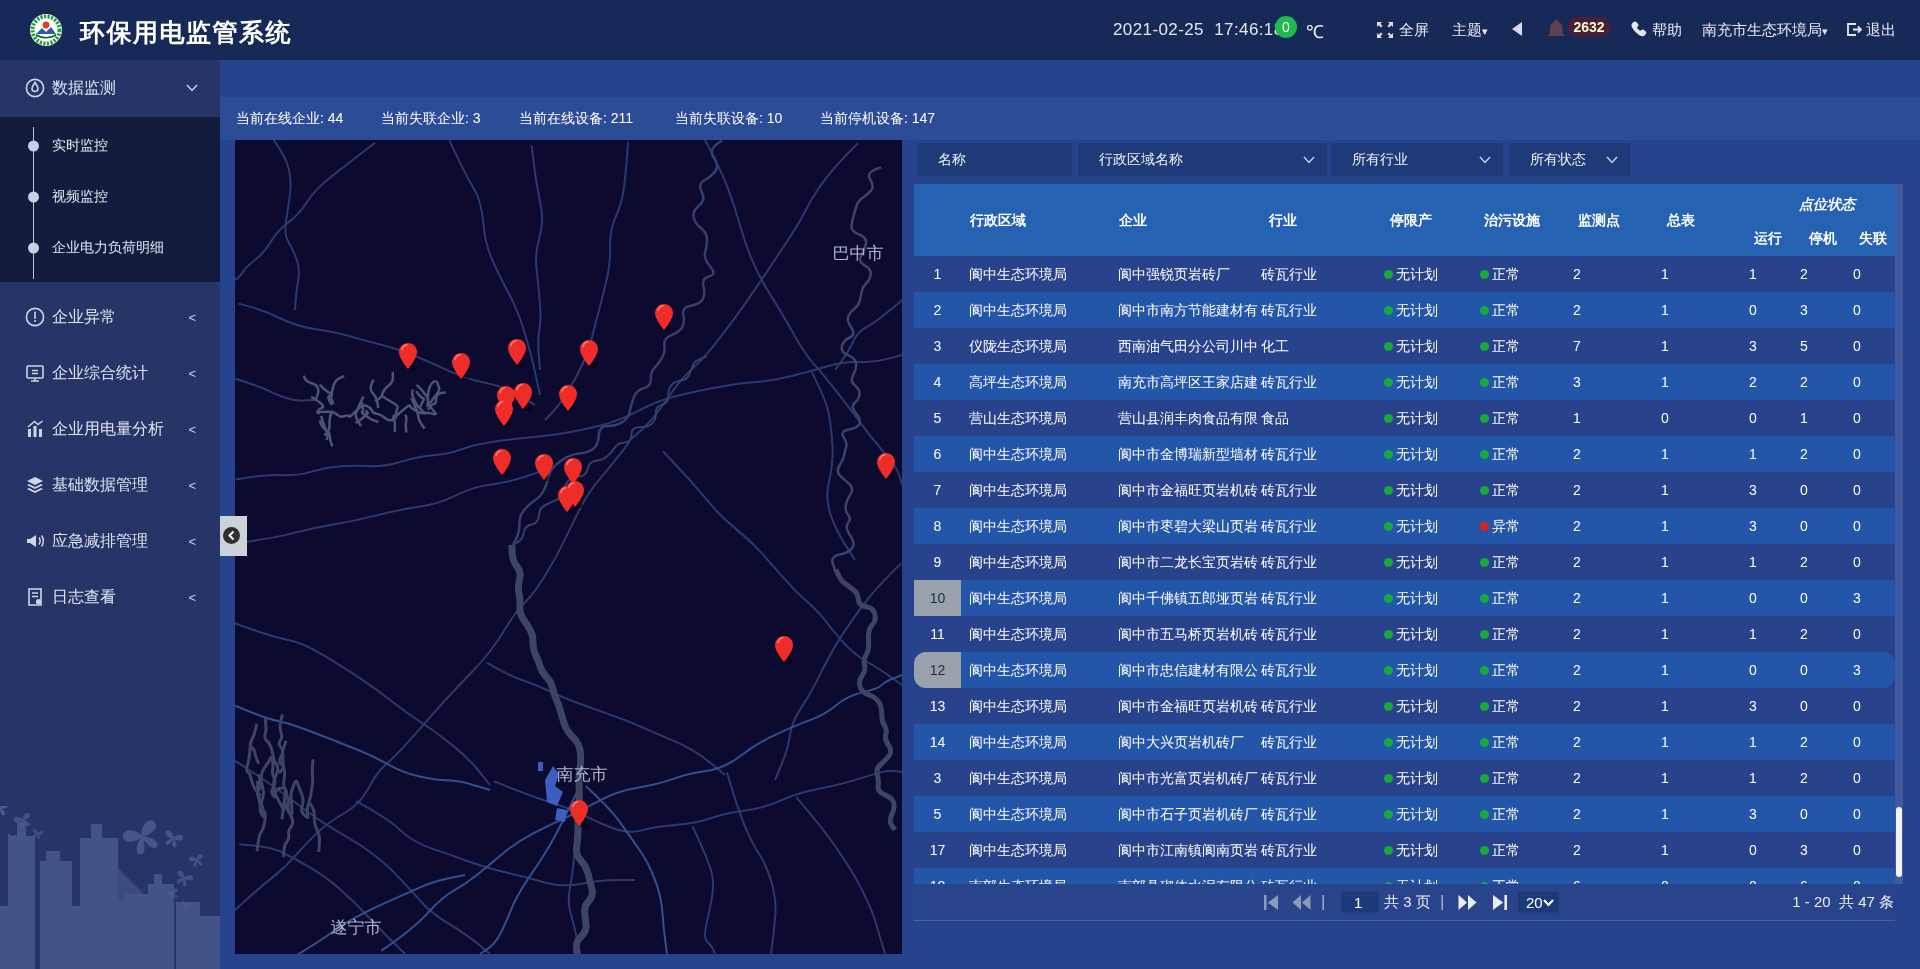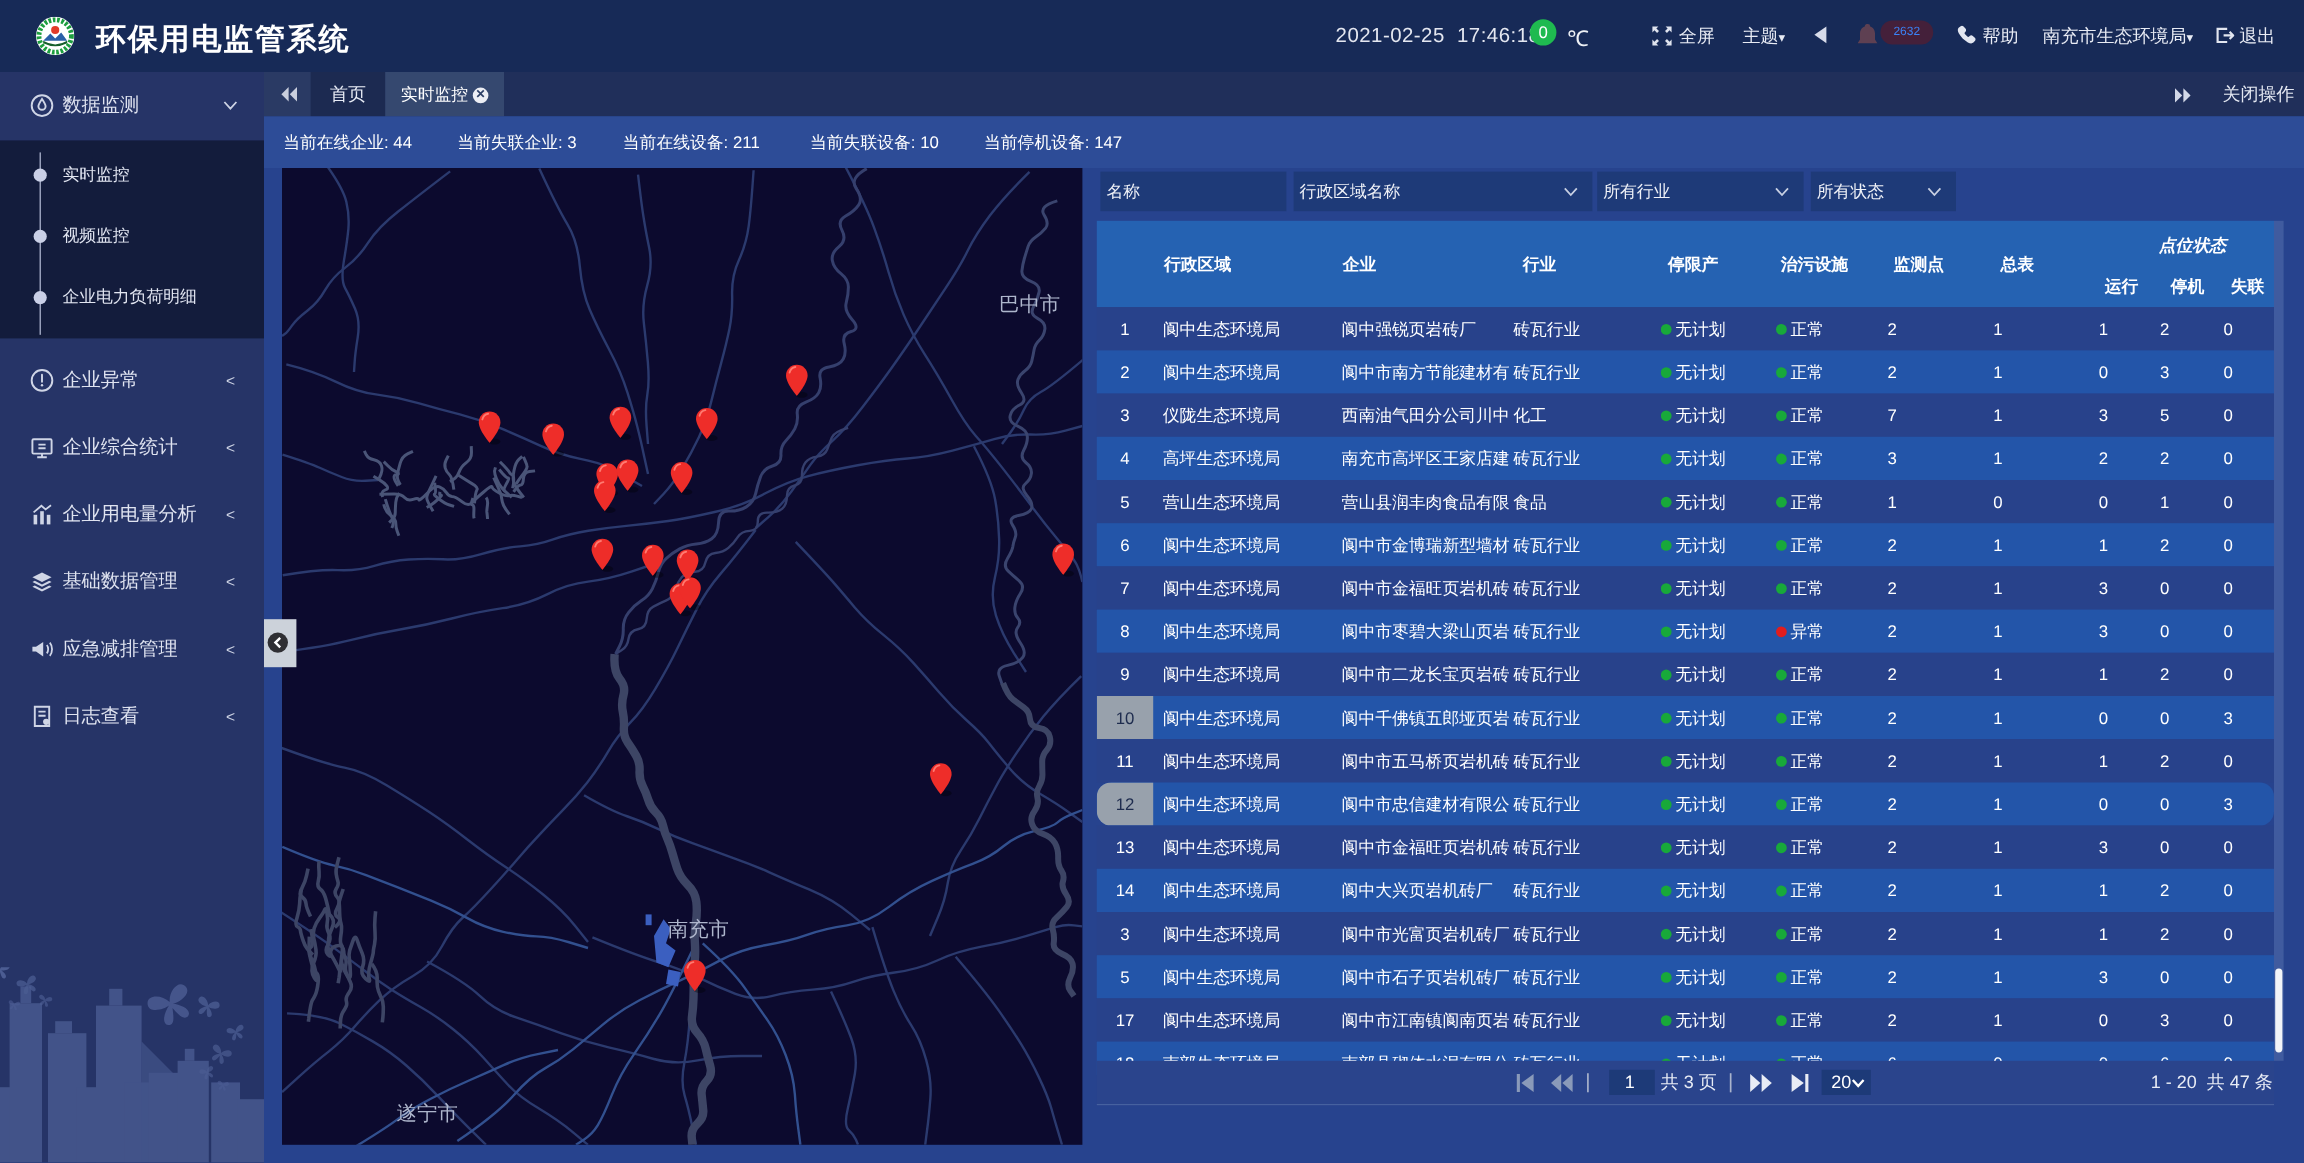--- a/index.html
+++ b/index.html
@@ -15,21 +15,21 @@
 .mitem { position:absolute; left:0; width:220px; height:56px; color:#dfe3f0; font-size:16px; }
 .mitem .txt { position:absolute; left:52px; top:50%; transform:translateY(-50%); }
 .mitem .chev { position:absolute; right:24px; top:50%; transform:translateY(-50%); font-size:13px; color:#cdd3e4; }
 .micon { position:absolute; left:25px; top:50%; transform:translateY(-50%); width:20px; height:20px; }
 #submenu { position:absolute; left:0; top:57px; width:220px; height:165px; background:#131c3c; }
 .sitem { position:absolute; left:52px; color:#e2e6f2; font-size:14px; transform:translateY(-50%); }
 .sdot { position:absolute; left:28px; width:11px; height:11px; border-radius:50%; background:#c9cfe6; transform:translateY(-50%); }
 #tabbar { left:220px; top:60px; width:1700px; height:37px; background:#202f5a; }
 #stats { left:220px; top:97px; width:1700px; height:43px; background:#2d4c97; color:#fff; font-size:14px; }
 #stats span { position:absolute; top:13px; }
-.filter { position:absolute; top:143px; height:33px; background:#1e3a78; color:#f0f2f8; font-size:14px; line-height:33px; padding-left:5px; }
+.filter { position:absolute; top:143px; height:33px; background:#1e3a78; color:#f0f2f8; font-size:14px; line-height:33px; padding-left:21px; }
 .filter .fchev { position:absolute; right:12px; top:13px; width:12px; height:8px; }
 #thead { left:914px; top:184px; width:981px; height:72px; background:#2562b2; color:#fff; font-weight:bold; font-size:14px; }
 #thead div { position:absolute; }
 .trow { position:absolute; left:914px; width:981px; overflow:hidden; color:#fff; font-size:14px; }
 .trow .c { position:absolute; top:0; height:36px; line-height:36px; white-space:nowrap; overflow:hidden; }
 .trow .idx { position:absolute; left:0; top:0; width:47px; height:36px; text-align:center; line-height:36px; }
 .odd { background:#28428b; }
 .even { background:#2355a9; }
 .dot { display:inline-block; width:9px; height:9px; border-radius:50%; background:#18a93a; margin-right:3px; }
 .dotr { background:#e11d1d; }
@@ -58,21 +58,21 @@
       <path d="M17 1 v5 l-1.7-1.7 -2.2 2.2 -1.6-1.6 2.2-2.2 L12 1 Z"></path>
       <path d="M1 17 v-5 l1.7 1.7 2.2-2.2 1.6 1.6 -2.2 2.2 L6 17 Z"></path>
       <path d="M17 17 h-5 l1.7-1.7 -2.2-2.2 1.6-1.6 2.2 2.2 L17 12 Z"></path>
     </svg>
     <div class="abs hitem" style="left:1399px;">全屏</div>
     <div class="abs hitem" style="left:1452px;">主题<span style="font-size:11px;">▾</span></div>
     <div class="abs" style="left:1512px;top:22px;width:0;height:0;border:7px solid transparent;border-right:10px solid #d8dcea;border-left:0;"></div>
     <svg class="abs" style="left:1548px;top:20px" width="17" height="19" viewBox="0 0 17 19" fill="#5e4052">
       <path d="M8.5 0 a2 2 0 0 1 2 2 c3 1 4 3.5 4 6 v5 l2 3 H0 l2-3 V8 c0-2.5 1-5 4-6 a2 2 0 0 1 2.5-2 Z"></path>
     </svg>
-    <div class="abs" style="left:1567px;top:17px;width:44px;height:20px;border-radius:10px;background:#44203a;color:#3b82f6;font-size:10px;text-align:center;line-height:20px;">2632</div>
+    <div class="abs" style="left:1567px;top:17px;width:44px;height:20px;border-radius:10px;background:#44203a;color:#fef9c3;font-size:14px;text-align:center;line-height:20px;font-weight:bold;">2632</div>
     <svg class="abs" style="left:1630px;top:21px" width="17" height="17" viewBox="0 0 17 17" fill="#e2e6f0">
       <path d="M3.6 1.1 c0.8-0.8 2-0.8 2.7 0 l1.6 1.7 c0.7 0.7 0.7 1.9 0 2.6 l-0.9 1 c0.5 1.2 2.2 2.9 3.4 3.4 l1-0.9 c0.7-0.7 1.9-0.7 2.6 0 l1.7 1.6 c0.8 0.7 0.8 1.9 0 2.7 l-1.2 1.3 c-0.9 0.9-2.6 1-4.6-0.1 -3-1.6-6.1-4.7-7.6-7.6 -1.1-2-1-3.7-0.1-4.6 Z"></path>
     </svg>
     <div class="abs hitem" style="left:1652px;">帮助</div>
     <div class="abs hitem" style="left:1702px;">南充市生态环境局<span style="font-size:11px;">▾</span></div>
     <svg class="abs" style="left:1845px;top:21px" width="17" height="17" viewBox="0 0 17 17" fill="none" stroke="#e2e6f0" stroke-width="1.8">
       <path d="M11 3 H3 V14 H11"></path>
       <path d="M8 8.5 H16 M13 5.5 L16 8.5 L13 11.5"></path>
     </svg>
     <div class="abs hitem" style="left:1866px;">退出</div>
@@ -180,34 +180,20 @@
         <use href="#bf" transform="translate(185,70) rotate(25) scale(1.05)" opacity="0.7"></use>
         <use href="#bf" transform="translate(172,86) rotate(-20) scale(0.75)" opacity="0.65"></use>
         <use href="#bf" transform="translate(186,97) rotate(10) scale(0.6)" opacity="0.6"></use>
         <use href="#bf" transform="translate(22,12) rotate(-20) scale(1.05)" opacity="0.75"></use>
         <use href="#bf" transform="translate(38,26) rotate(15) scale(0.7)" opacity="0.65"></use>
         <use href="#bf" transform="translate(12,30) rotate(10) scale(0.6)" opacity="0.6"></use>
       </g>
     </svg>
   </div>
 
-  <div class="abs" id="tabbar">
-    <div class="abs" style="left:0;top:0;width:39px;height:37px;background:#2a3a64;"></div>
-    <svg class="abs" style="left:14px;top:12px" width="14" height="13" viewBox="0 0 14 13" fill="#c9cedd">
-      <path d="M6.5 0.5 v12 L0.5 6.5 Z"></path>
-        <path d="M13.5 0.5 v12 L7.5 6.5 Z"></path>
-    </svg>
-    <div class="abs" style="left:39px;top:0;width:62px;height:37px;background:#1c2a51;color:#e8ecf6;font-size:15px;text-align:center;line-height:37px;">首页</div>
-    <div class="abs" style="left:101px;top:0;width:99px;height:37px;background:#35486f;color:#fff;font-size:14px;text-align:center;line-height:37px;">实时监控 <span style="display:inline-block;width:13px;height:13px;border-radius:50%;background:#eceef4;color:#2c3f66;font-size:10px;line-height:13px;font-weight:bold;vertical-align:1px;">✕</span></div>
-    <svg class="abs" style="left:1592px;top:13px" width="14" height="13" viewBox="0 0 14 13" fill="#d2d8e8">
-      <path d="M0.5 0.5 v12 L6.5 6.5 Z"></path>
-        <path d="M7.5 0.5 v12 L13.5 6.5 Z"></path>
-    </svg>
-    <div class="abs" style="left:1632px;top:9px;color:#e4e8f2;font-size:15px;">关闭操作</div>
-  </div>
 
   <div class="abs" id="stats">
     <span style="left:16px;">当前在线企业: 44</span>
     <span style="left:161px;">当前失联企业: 3</span>
     <span style="left:299px;">当前在线设备: 211</span>
     <span style="left:455px;">当前失联设备: 10</span>
     <span style="left:600px;">当前停机设备: 147</span>
   </div>
 
   <svg class="abs" style="left:235px;top:140px;background:#0c0a2e;" width="667" height="814" viewBox="0 0 667 814">

